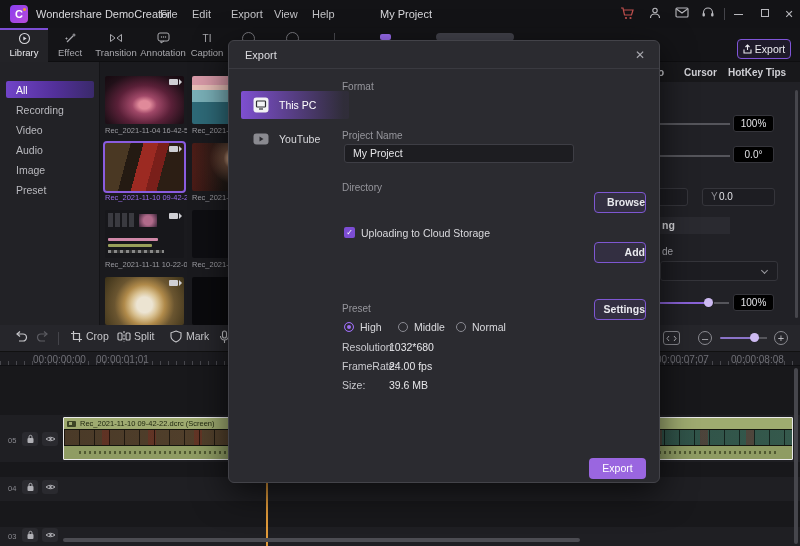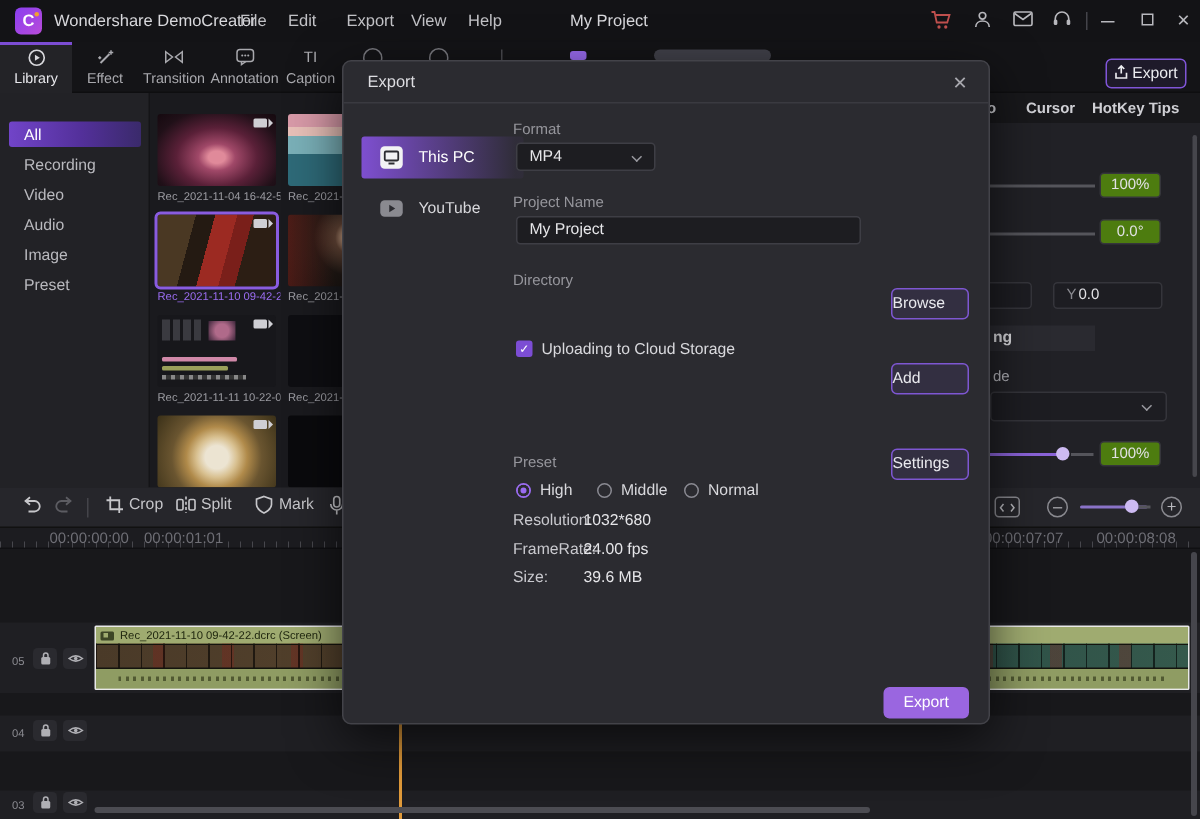--- a/index.html
+++ b/index.html
@@ -92,21 +92,21 @@
   .clipfoot::after { content:""; position:absolute; left:2%; right:2%; top:40%; height:3px;
     background:repeating-linear-gradient(90deg, rgba(30,35,10,.55) 0 2px, transparent 2px 5px);}
   .playhead { position:absolute; left:266px; top:0; width:2px; height:180px; background:#e09a3a;}
   .hscroll { position:absolute; left:63px; top:172px; width:517px; height:4px; background:#4c4c52; border-radius:2px;}
   .vscroll { position:absolute; left:794px; top:2px; width:4px; height:176px; background:#46464c; border-radius:2px;}
 
   
   .propstrip { left:600px; top:62px; width:200px; height:20px; background:#18181b; }
   .proptab { position:absolute; top:5px; font-size:10px; font-weight:600; color:#cfcfd4;}
   .props { left:600px; top:82px; width:200px; height:243px; background:#212126; }
-  .valbox { position:absolute; width:41px; height:17px; background:#4d7c0f; border:1px solid #35353b;
+  .valbox { position:absolute; width:41px; height:17px; background:#000000; border:1px solid #35353b;
     border-radius:3px; color:#e2e2e6; font-size:10px; text-align:center; line-height:15px;}
   .sline { position:absolute; height:1.5px; background:#55555b; }
   .field { position:absolute; height:18px; background:#1d1d22; border:1px solid #35353b; border-radius:3px;
     font-size:10px; line-height:16px;}
   .secstrip { position:absolute; background:#2a2a30; }
   .chev { display:inline-block; width:5px; height:5px; border-right:1.2px solid #9a9aa0;
     border-bottom:1.2px solid #9a9aa0; transform:rotate(45deg);}
 
   
   .hexport { left:737px; top:39px; width:54px; height:20px; border:1px solid #8055d8; border-radius:4px;
@@ -121,21 +121,21 @@
   .dlg-title { position:absolute; left:16px; top:8px; font-size:11px; color:#dddde1;}
   .dlg-close { position:absolute; right:14px; top:7px; color:#a8a8ae; font-size:12px;}
   .dlg-hr { position:absolute; left:0; top:27px; width:100%; height:1px; background:#3a3a40;}
   .navitem { position:absolute; left:12px; width:108px; height:28px; display:flex; align-items:center;
     gap:10px; padding-left:12px; color:#d8d8dc; font-size:10.5px; border-radius:2px;}
   .navitem.sel { background:linear-gradient(90deg,#7e4fd0 0%, rgba(126,79,208,.06) 95%); color:#fff;}
   .dlabel { position:absolute; font-size:10px; color:#96969c;}
   .dinput { position:absolute; height:19px; background:#1d1d21; border:1px solid #3e3e45; border-radius:3px;
     color:#e6e6e9; font-size:10.5px; line-height:17px; padding-left:8px;}
   .dbtn { position:absolute; width:52px; height:21px; border:1px solid #7e57d2; border-radius:4px;
-    background:rgba(128,85,216,.10); color:#e9e9ee; font-size:10.5px; text-align:left; line-height:19px;}
+    background:rgba(128,85,216,.10); color:#e9e9ee; font-size:10.5px; text-align:right; line-height:19px;font-weight:bold;}
   .radio { position:absolute; width:10px; height:10px; border:1px solid #8a8a92; border-radius:50%; background:transparent;}
   .radio.sel { border-color:#9a6cf0; background:#9a6cf0; box-shadow: inset 0 0 0 2px #2b2b30;}
   .rlab { position:absolute; font-size:10.5px; color:#d9d9dd;}
   .checkbox { position:absolute; width:11px; height:11px; background:#7c4dd4; border-radius:2px;
     color:#fff; font-size:8px; line-height:11px; text-align:center;}
   .checkbox::after { content:"✓"; }
   .statlabel { position:absolute; font-size:10.5px; color:#c9c9ce;}
   .statval { position:absolute; font-size:10.5px; color:#e6e6e9;}
   .exportbtn { position:absolute; left:360px; top:417px; width:57px; height:21px; background:#9a66e0;
     border-radius:4px; color:#fff; font-size:10.5px; text-align:center; line-height:21px;}
@@ -479,24 +479,20 @@
         <svg width="16" height="16" viewBox="0 0 16 16">
             <rect x="0.5" y="0.5" width="15" height="15" rx="3" fill="#f2f2f4"></rect>
             <rect x="3.5" y="4" width="9" height="6" rx="0.8" fill="none" stroke="#2b2b30" stroke-width="1.2"></rect>
             <path d="M6 12 h4" stroke="#2b2b30" stroke-width="1.2"></path>
           </svg>
       </span>
       <span>This PC</span>
     </div>
 
     <span class="dlabel" style="left:113px; top:40px">Format</span>
-    <div class="dinput" style="left:115px; top:54px; width:93px">
-      <span>MP4</span>
-      <span class="chev" style="position:absolute; right:9px; top:6px"></span>
-    </div>
 
     <span class="dlabel" style="left:113px; top:89px">Project Name</span>
     <div class="dinput" style="left:115px; top:103px; width:230px">
       <span>My Project</span>
     </div>
 
     <span class="dlabel" style="left:113px; top:141px">Directory</span>
     <div class="dbtn" style="left:365px; top:151px">Browse</div>
 
     <span class="checkbox" style="left:115px; top:186px"></span>

